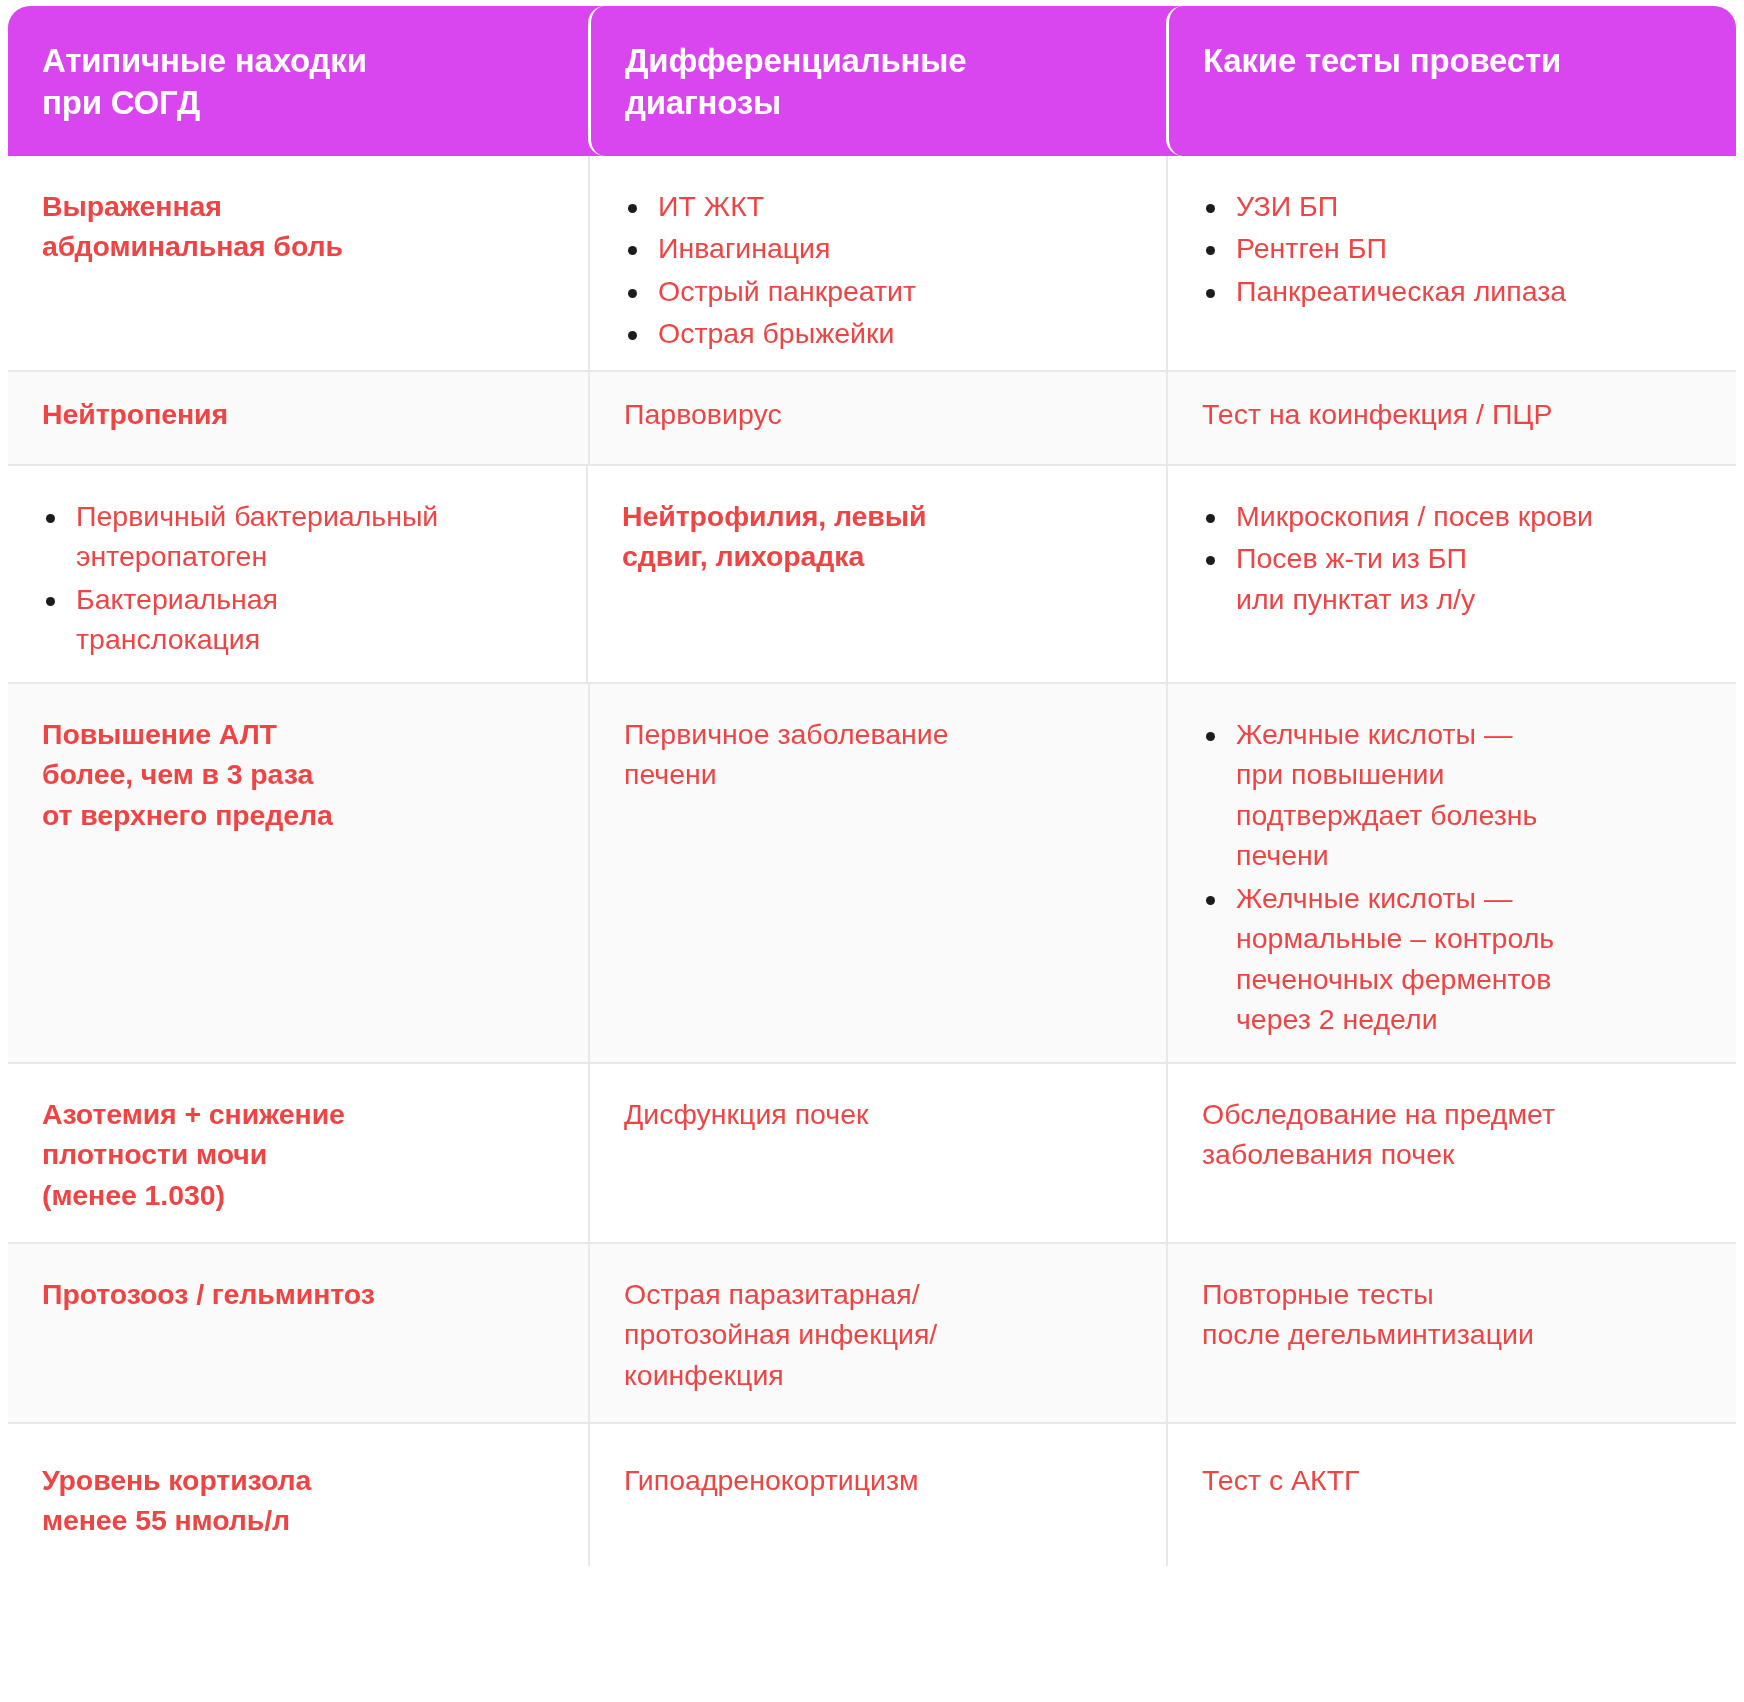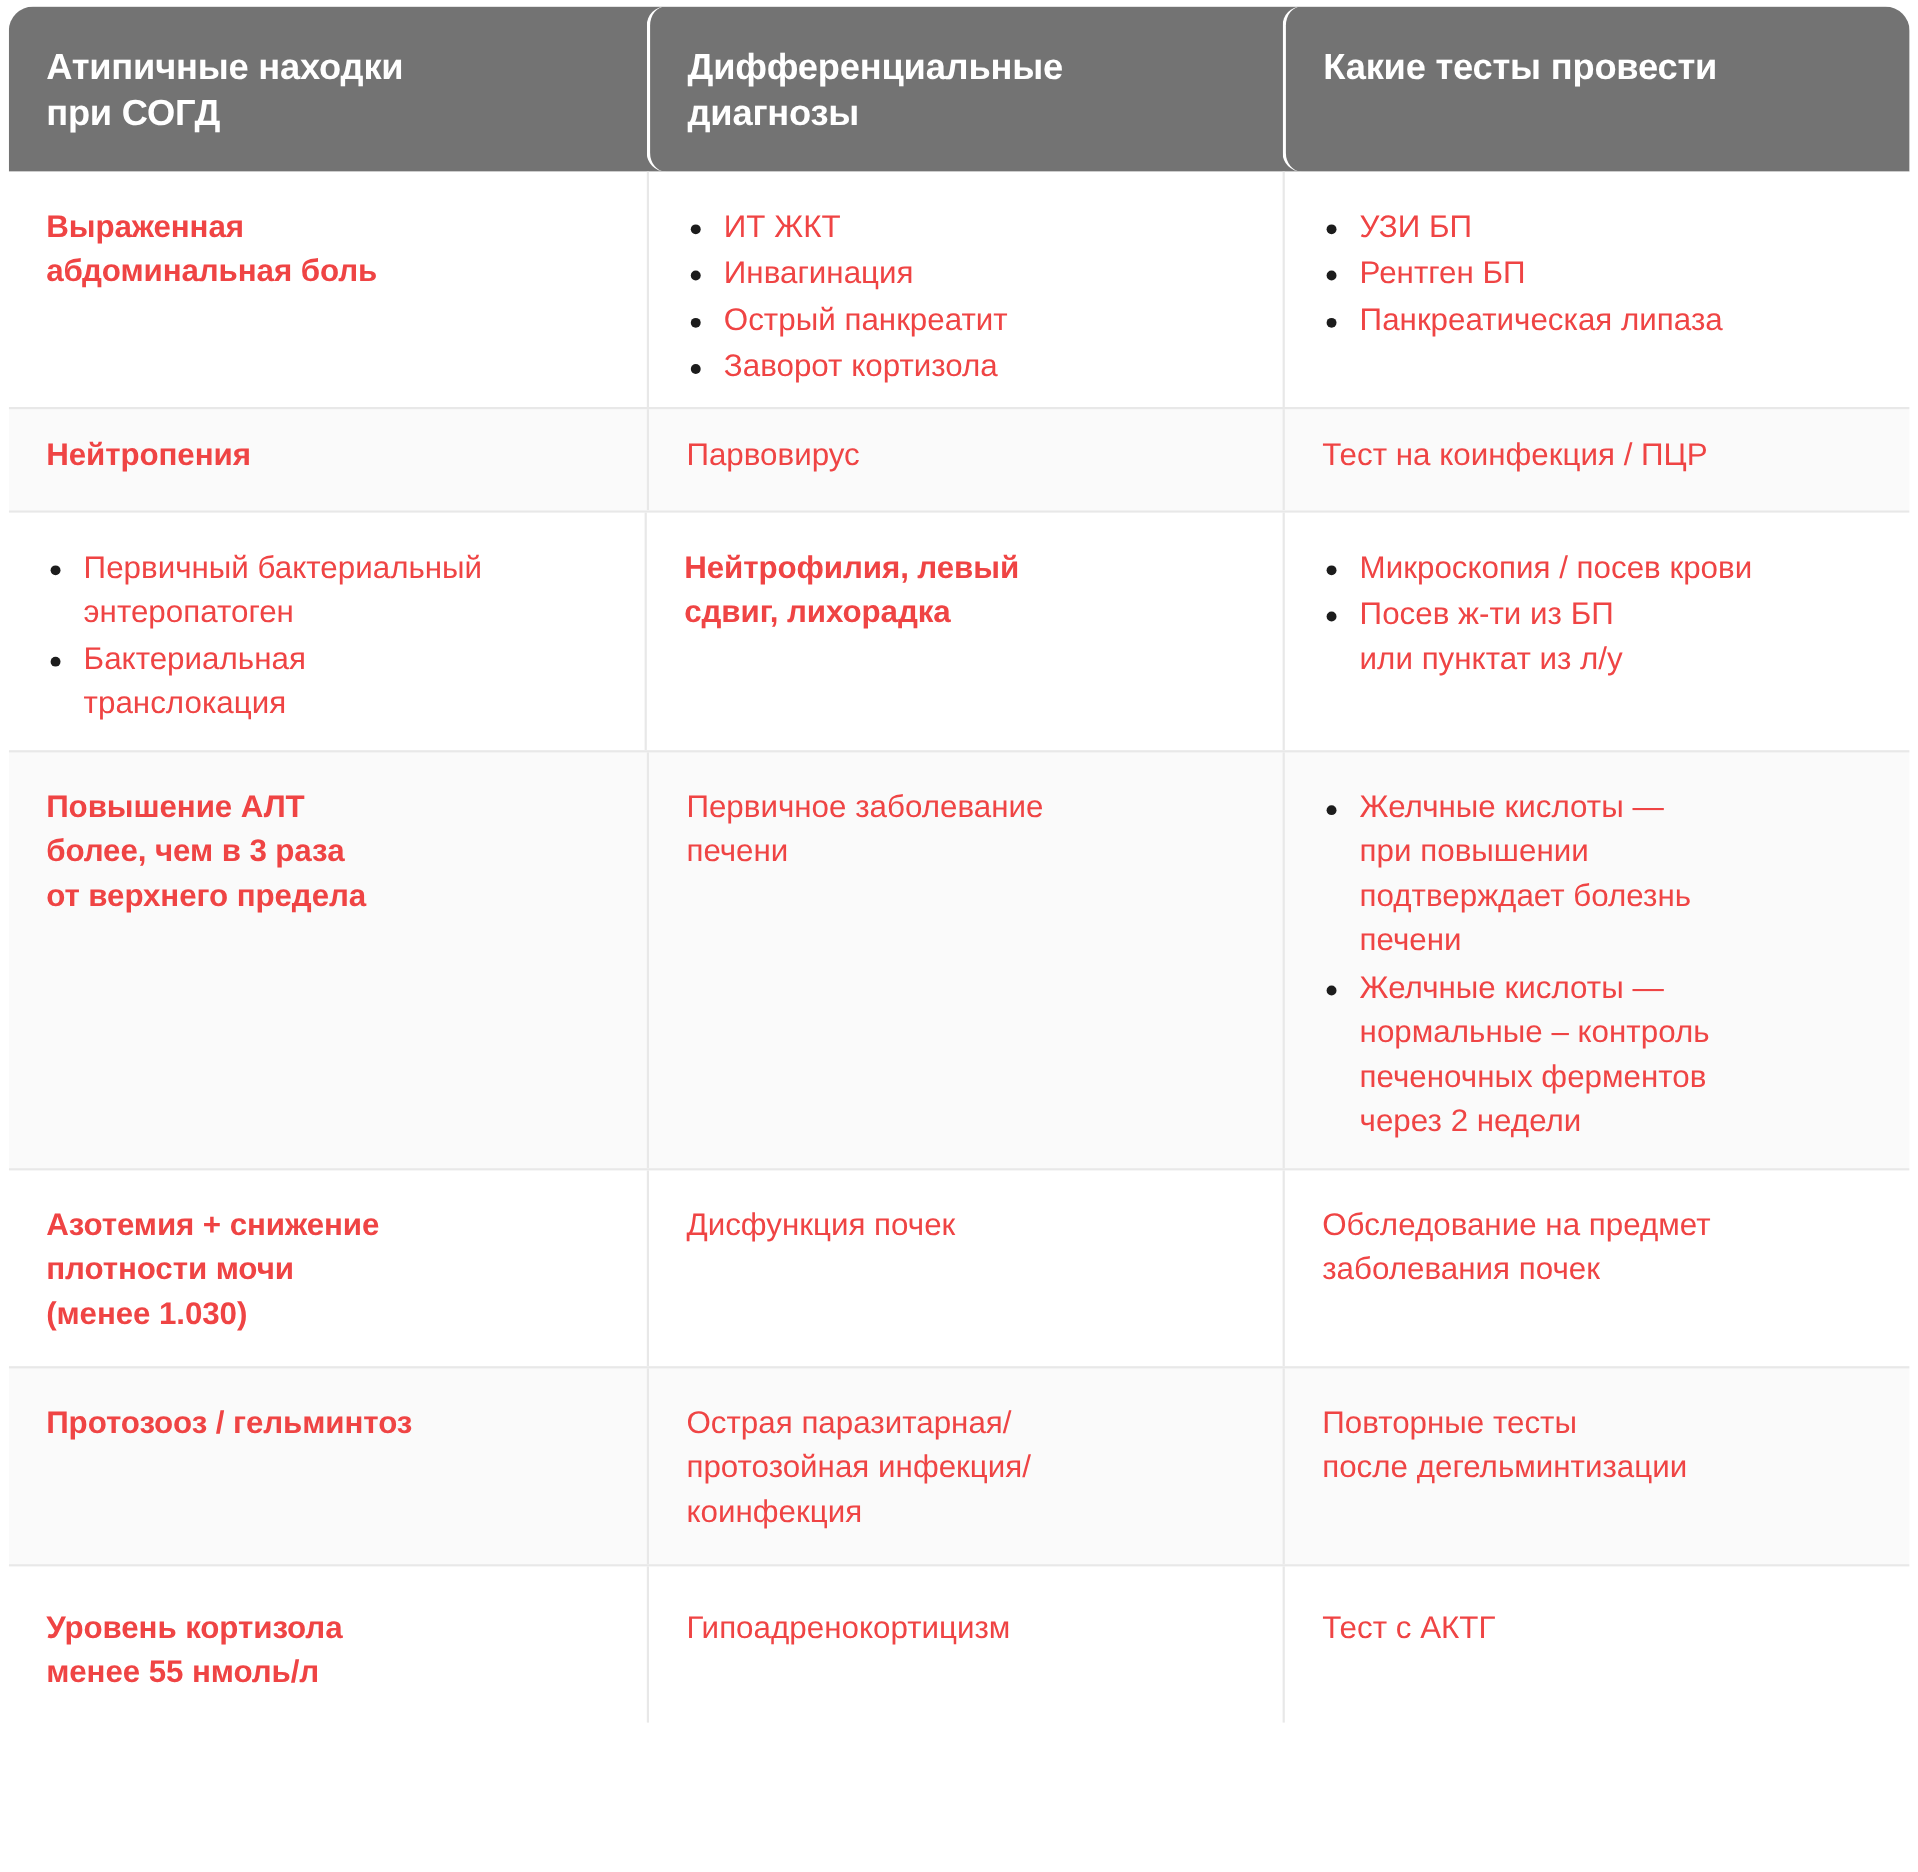--- a/index.html
+++ b/index.html
@@ -30,21 +30,21 @@
     border-radius: 22px;
     overflow: hidden;
     background: #ffffff;
     display: flex;
     flex-direction: column;
   }
 
   
   .thead {
     display: flex;
-    background: #737373;
+    background: #d946ef;
     flex: 0 0 auto;
     min-height: 150px;
   }
   .thead .th {
     box-sizing: border-box;
     padding: 34px 30px 26px 34px;
     color: #ffffff;
     font-size: 33px;
     font-weight: bold;
     line-height: 1.27;
@@ -143,21 +143,21 @@
     <div class="tbody">
 
       <div class="tr r1">
         <div class="td key c1 plain">Выраженная
 абдоминальная боль</div>
         <div class="td c2">
           <ul class="blist">
             <li><span class="bullet"></span><span class="plain">ИТ ЖКТ</span></li>
             <li><span class="bullet"></span><span class="plain">Инвагинация</span></li>
             <li><span class="bullet"></span><span class="plain">Острый панкреатит</span></li>
-            <li><span class="bullet"></span><span class="plain">Заворот кортизола</span></li>
+            <li><span class="bullet"></span><span class="plain">Острая брыжейки</span></li>
           </ul>
         </div>
         <div class="td c3">
           <ul class="blist">
             <li><span class="bullet"></span><span class="plain">УЗИ БП</span></li>
             <li><span class="bullet"></span><span class="plain">Рентген БП</span></li>
             <li><span class="bullet"></span><span class="plain">Панкреатическая липаза</span></li>
           </ul>
         </div>
       </div>

